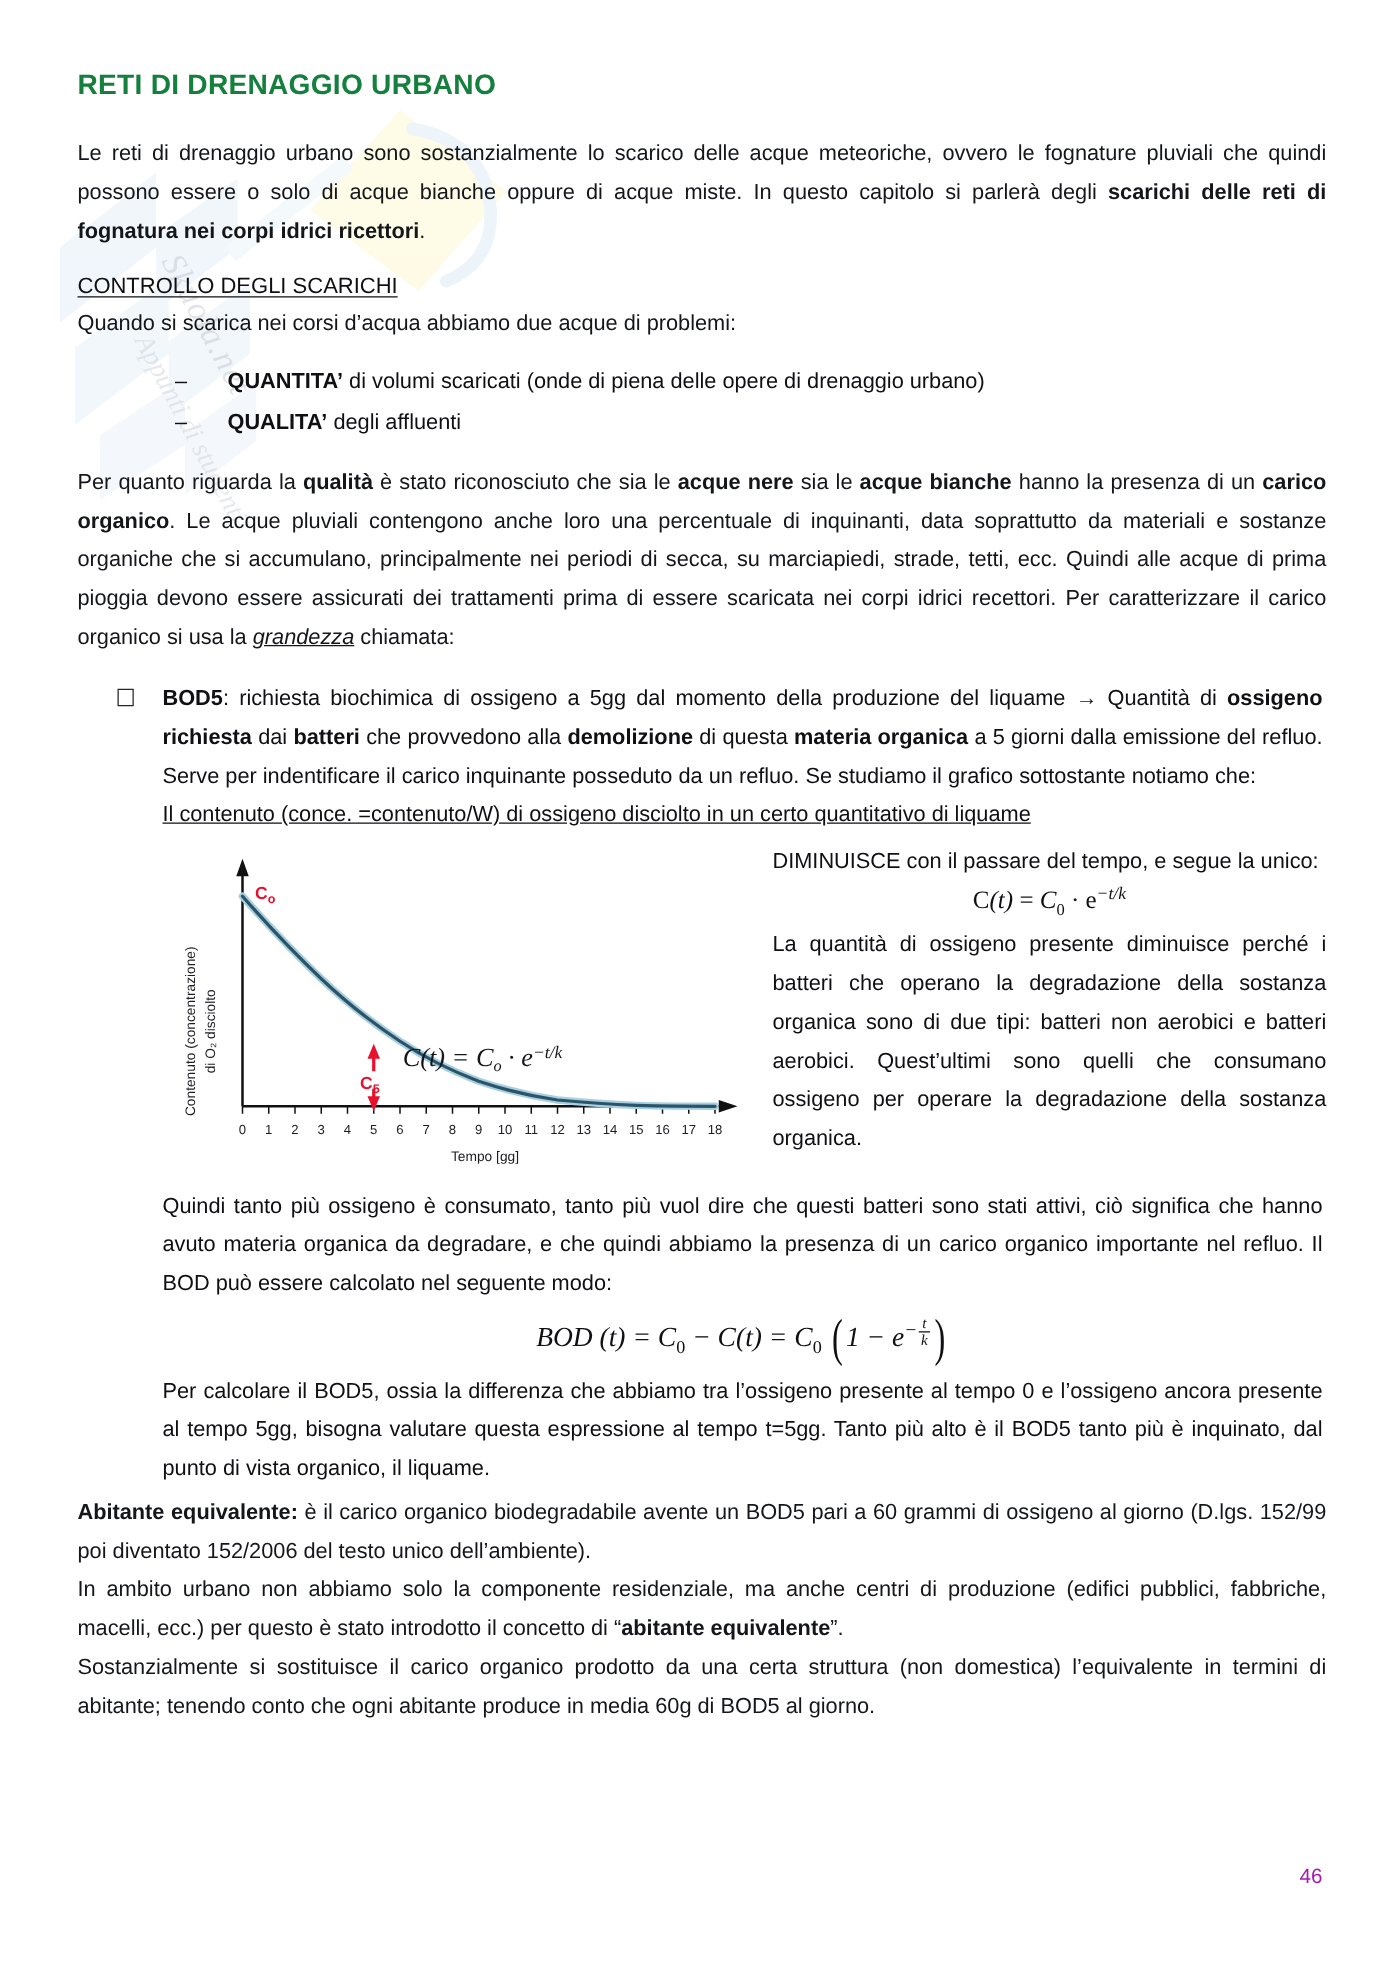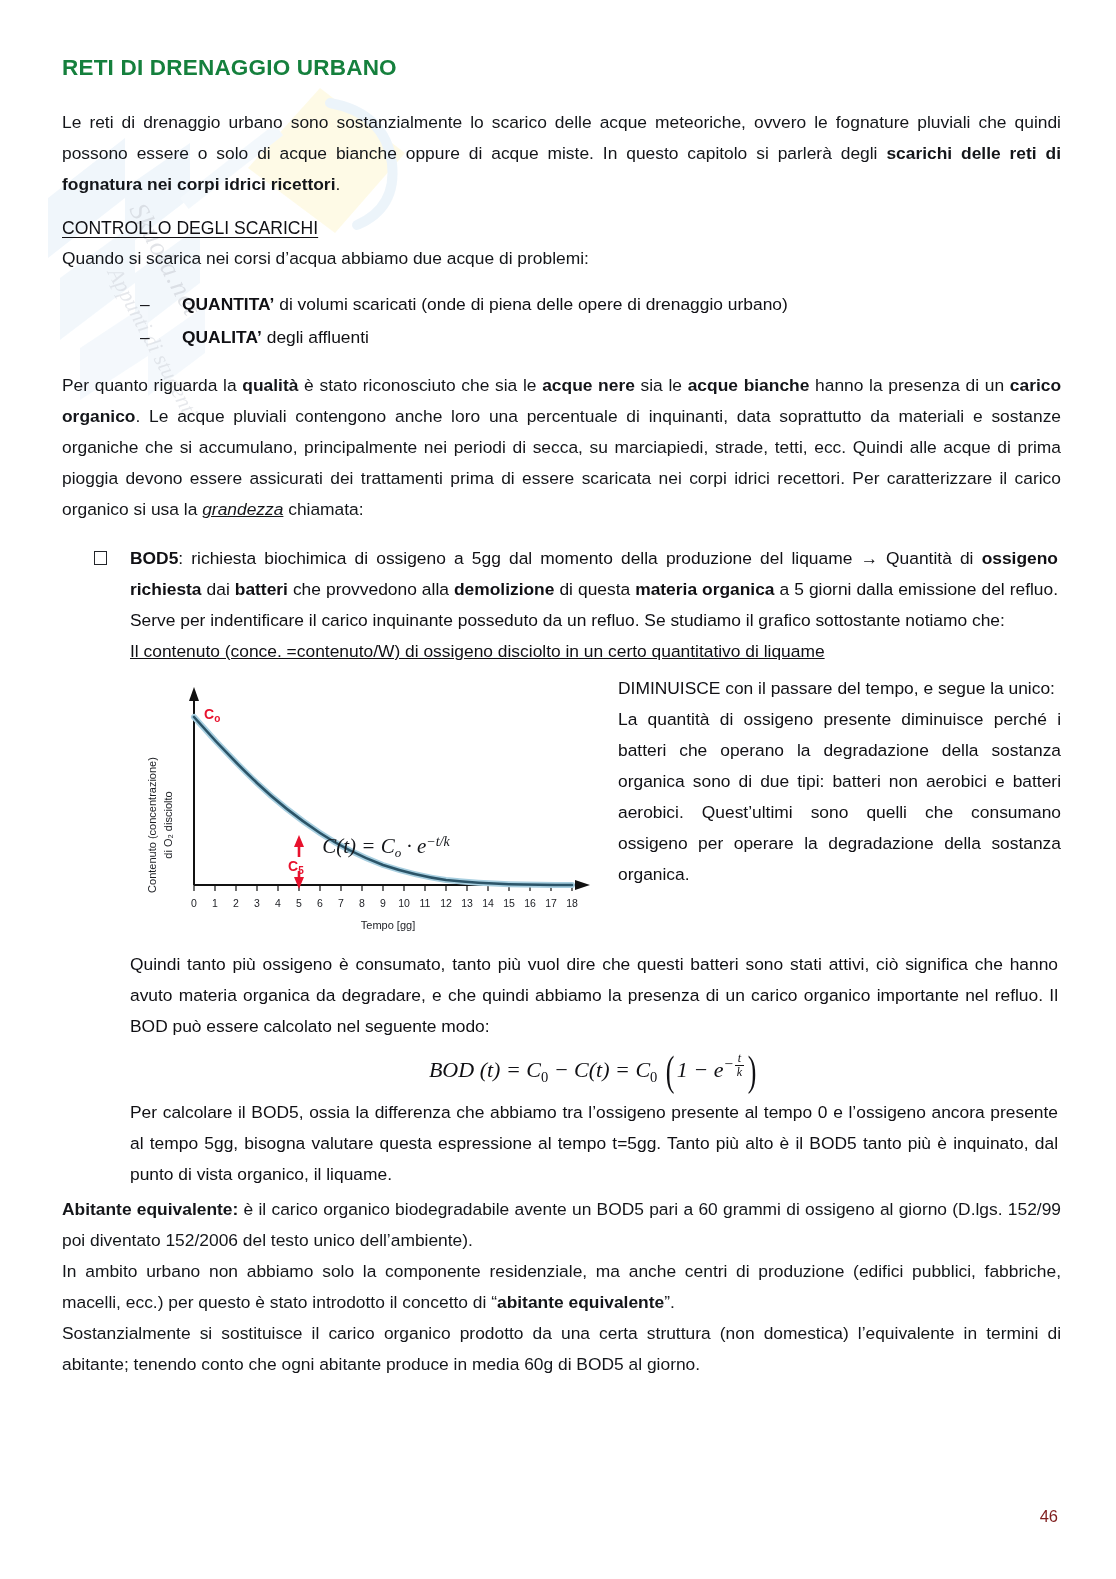--- a/index.html
+++ b/index.html
@@ -214,23 +214,23 @@
     font-family: "Liberation Serif", serif;
     font-style: italic;
     font-size: 21px;
     fill: #14161a;
   }
 
   
   .page-number {
     position: absolute;
     right: 58px;
-    bottom: 53px;
+    bottom: 68px;
     font-size: 16.5px;
-    color: #7f1d1d;
+    color: #a21caf;
     z-index: 3;
     margin-top: 28px;
   }
 </style>
 </head>
 <body>
 
 <div class="page">
 
   <div class="watermark">
@@ -347,20 +347,23 @@
             <text x="413" y="232">17</text>
             <text x="434" y="232">18</text>
           </g>
 
           <text class="chart-axis-label" x="250" y="254" text-anchor="middle">Tempo [gg]</text>
         </svg>
       </div>
 
       <div class="right-col">
         <p>DIMINUISCE con il passare del tempo, e segue la unico:</p>
+        <div class="math">
+          <span class="up">C</span>(<span>t</span>) <span class="up">=</span> C<sub class="mini">0</sub> <span class="up">·</span> <span class="up">e</span><sup class="mini">−t/k</sup>
+        </div>
         <p>La quantità di ossigeno presente diminuisce perché i batteri che operano la degradazione della sostanza organica sono di due tipi: batteri non aerobici e batteri aerobici. Quest’ultimi sono quelli che consumano ossigeno per operare la degradazione della sostanza organica.</p>
       </div>
     </div>
 
     <div class="bullet-block" style="padding-left:68px;margin-top:12px">
       <p>Quindi tanto più ossigeno è consumato, tanto più vuol dire che questi batteri sono stati attivi, ciò significa che hanno avuto materia organica da degradare, e che quindi abbiamo la presenza di un carico organico importante nel refluo. Il BOD può essere calcolato nel seguente modo:</p>
 
       <div class="math-big">
         <span class="up">BOD</span> (<span>t</span>) <span class="up">=</span> <span>C</span><sub class="mini">0</sub> <span class="up">−</span> <span>C</span>(<span>t</span>) <span class="up">=</span> <span>C</span><sub class="mini">0</sub>
         <span class="bigparen">(</span><span class="up">1</span> <span class="up">−</span> <span>e</span><sup class="mini">−<span class="frac"><span class="num">t</span><span class="den">k</span></span></sup><span class="bigparen">)</span>

